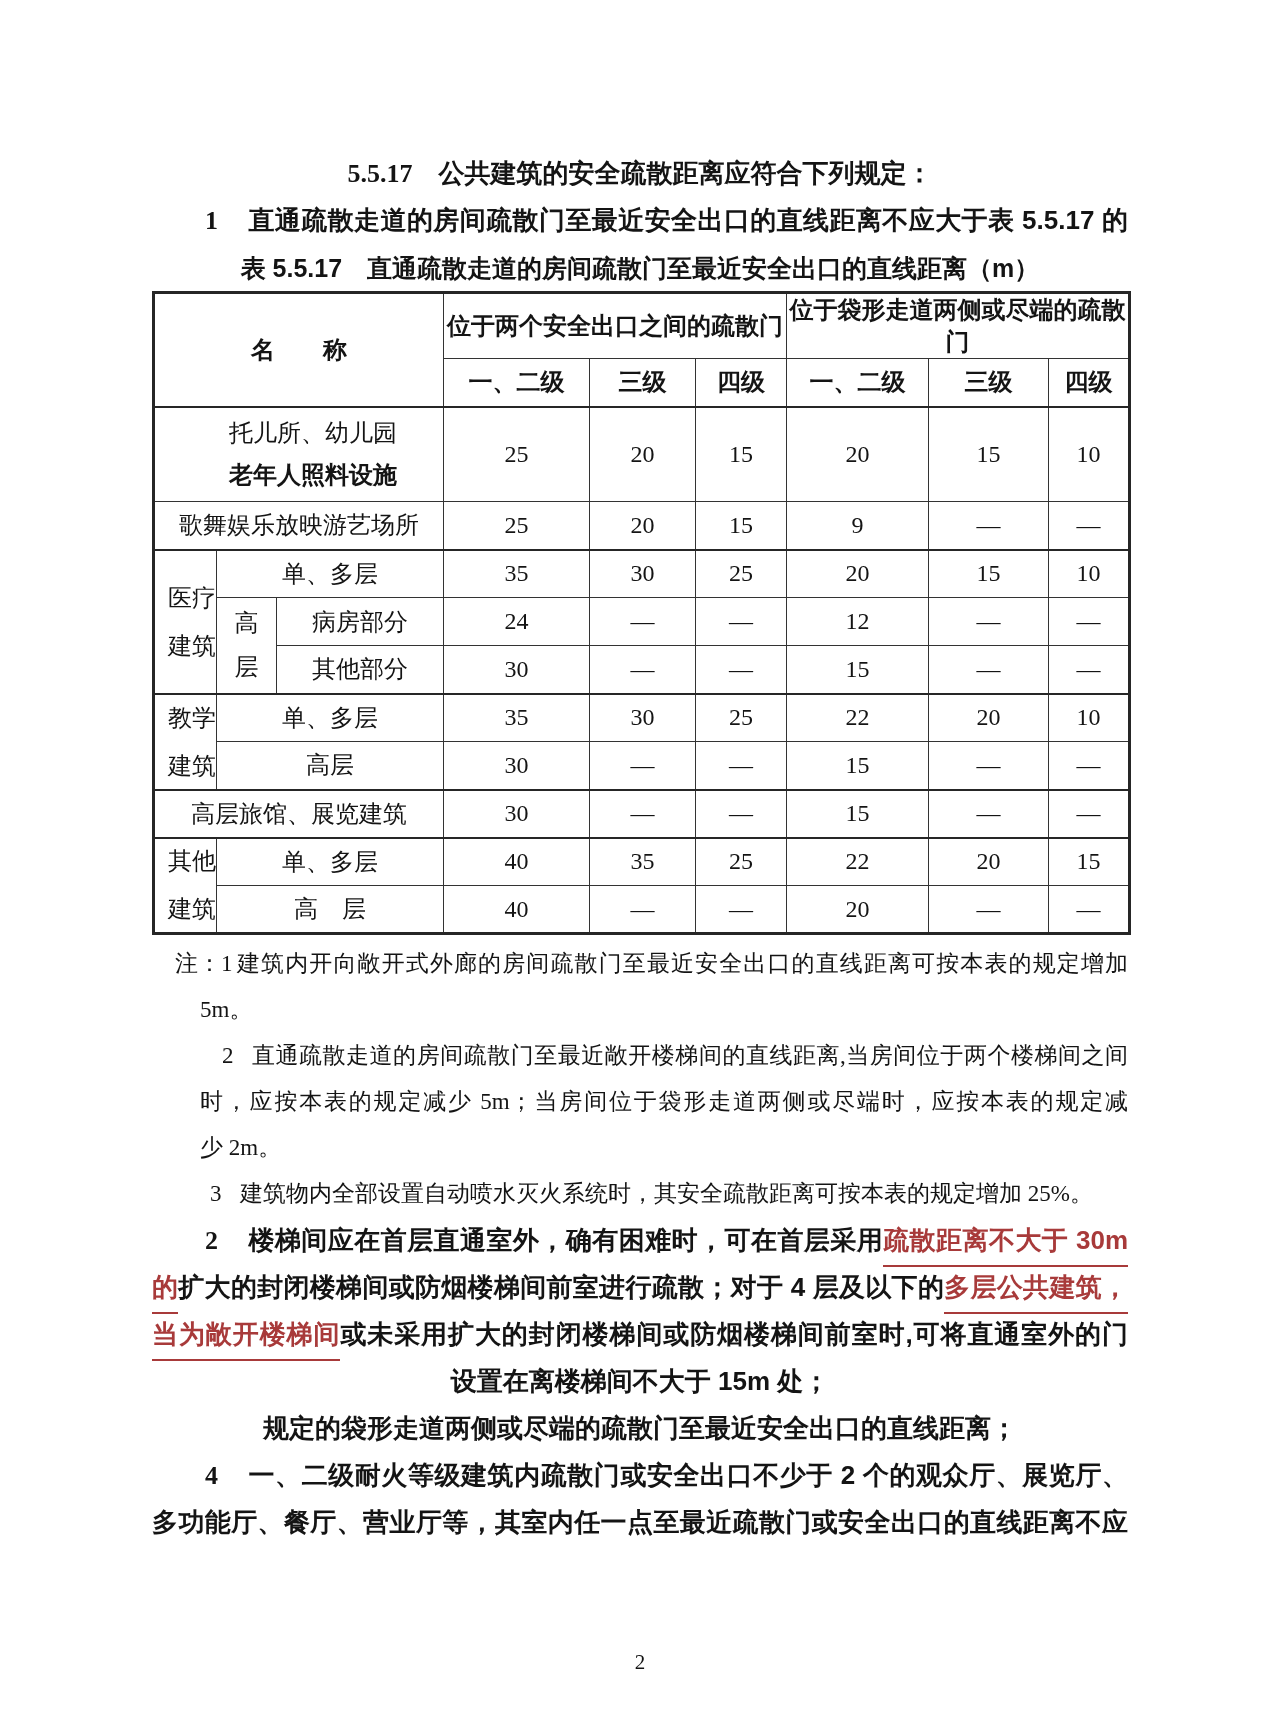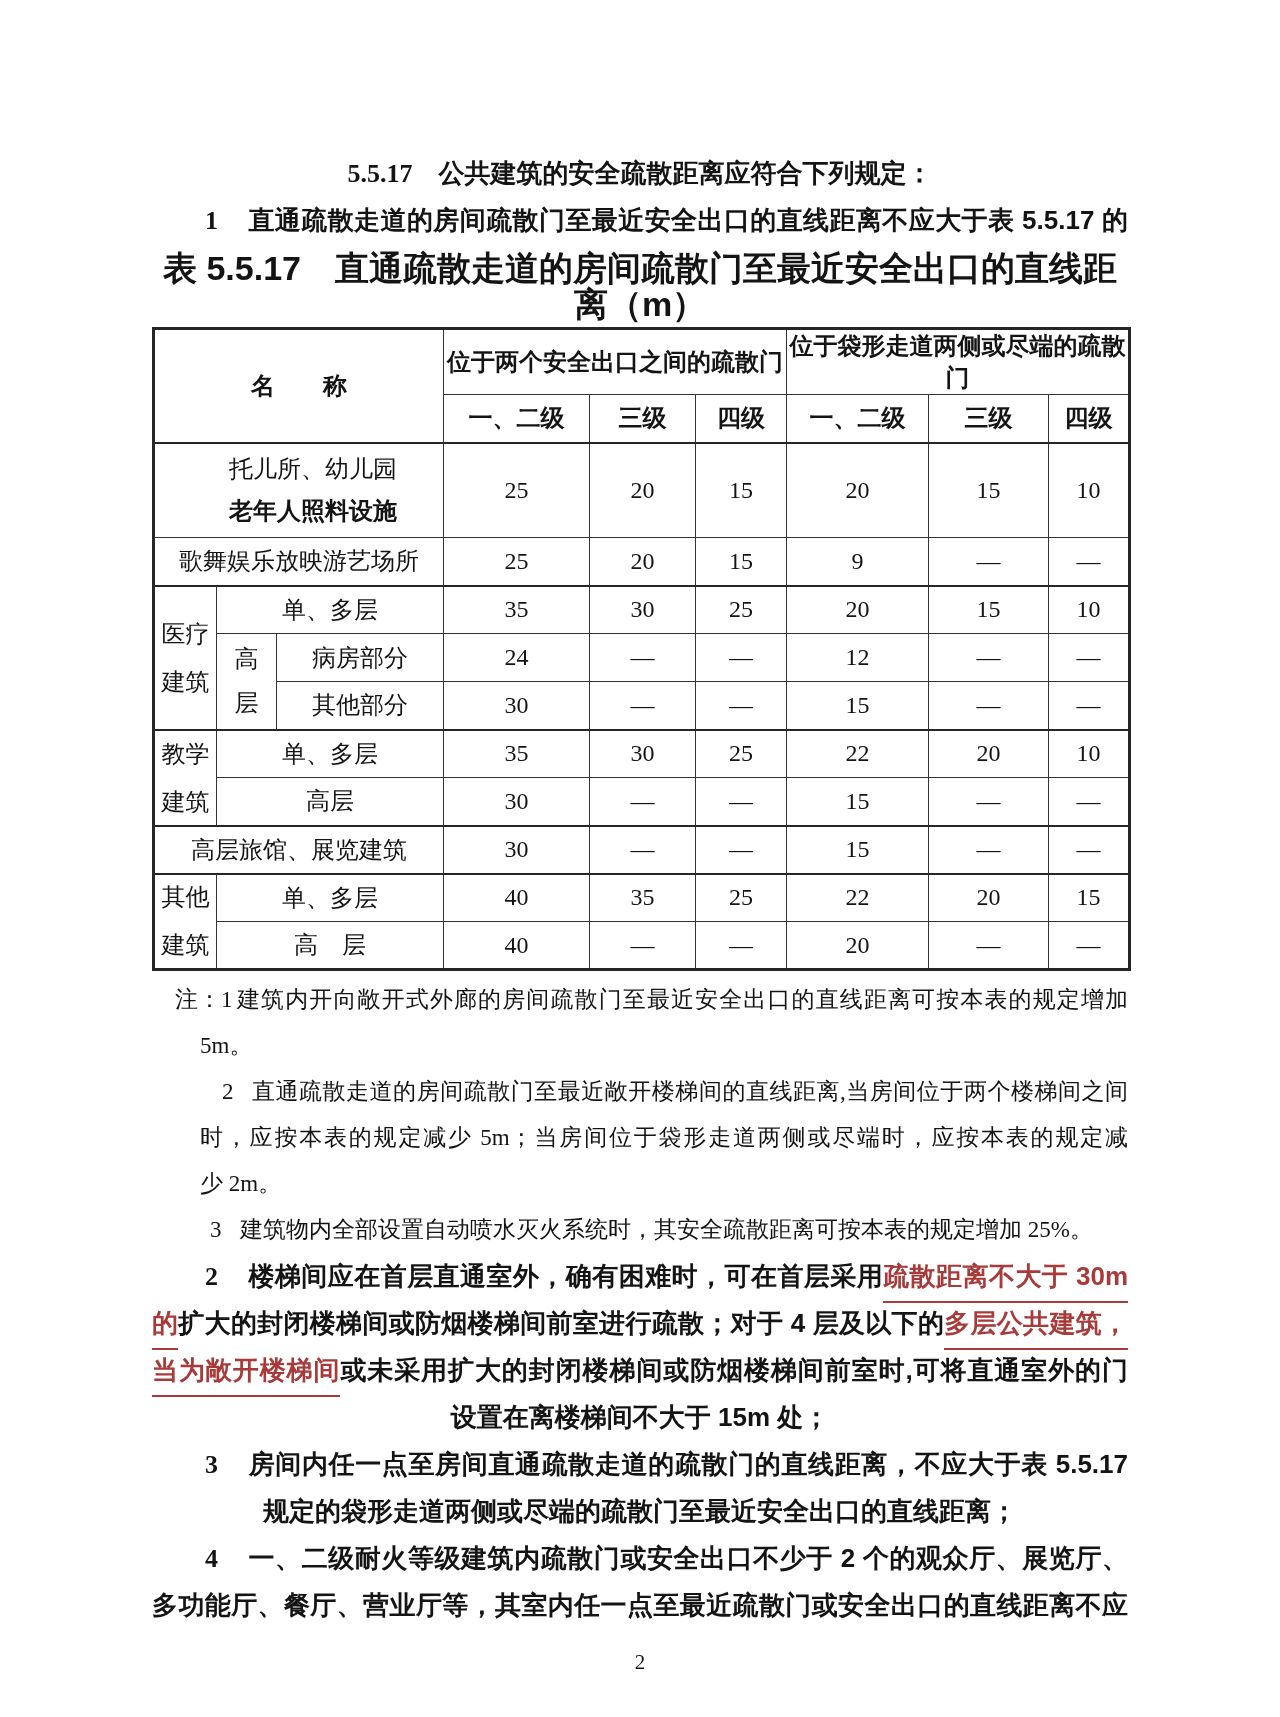--- a/index.html
+++ b/index.html
@@ -11,33 +11,33 @@
 
   .clause-line { font-size:26px; line-height:47px; white-space:nowrap; }
   .just { text-align:justify; text-align-last:justify; white-space:normal; }
   .num  { font-family:"Liberation Serif","DejaVu Serif",serif; font-weight:700; }
   .gap-lg { display:inline-block; width:26px; }
   .gap-sm { display:inline-block; width:30px; }
   .indent1 { padding-left:53px; }
 
   .red { color:#a83a3a; border-bottom:2px solid #a83a3a; padding-bottom:10px; }
 
-  .table-title { font-size:34px; line-height:36px; text-align:center; margin:6px 0 5px 0; }
+  .table-title { font-size:25px; line-height:36px; text-align:center; margin:6px 0 5px 0; }
 
   table.dist { border-collapse:collapse; table-layout:fixed; width:978px; border:3px solid #262626; }
   table.dist th, table.dist td { border:1px solid #333333; padding:0; text-align:center; vertical-align:middle; }
   table.dist thead th { font-size:24px; font-weight:700; font-family:"Liberation Sans","DejaVu Sans",sans-serif; }
   table.dist tbody td { font-size:24px; font-family:"Liberation Serif","DejaVu Serif",serif; }
   tr.sep td { border-top:2.5px solid #262626; }
   .row-h1 { height:47px; } .row-h2 { height:48px; }
   .row-big { height:95px; } .row-std { height:48px; }
   .two-line div { line-height:42px;padding-left:28px; }
   .label-hei { font-family:"Liberation Sans","DejaVu Sans",sans-serif; font-weight:700; }
   .vstack { display:flex; flex-direction:column; align-items:center; justify-content:center; }
-  .vstack.g14 { gap:16px; } .vstack.g12 { gap:12px; }
+  .vstack.g14 { gap:16px;align-items:flex-end; } .vstack.g12 { gap:12px; }
 
   .notes { margin-top:6px; font-size:23px; line-height:46px; font-family:"Liberation Serif","DejaVu Serif",serif; }
   .note-row { display:flex; }
   .note-label { flex:none; }
   .note-text { flex:1; text-align:justify; text-align-last:justify; }
   .ml23 { margin-left:23px; } .ml58 { margin-left:58px; } .ml70 { margin-left:70px; } .ml100 { margin-left:48px; }
   .w62 { width:62px; } .w30 { width:30px; }
 
   .page-number { position:absolute; left:0; top:1650px; width:1280px; text-align:center;
                  font-size:21px; font-family:"Liberation Serif","DejaVu Serif",serif; color:#141414; }
@@ -232,23 +232,20 @@
     <div class="clause-line hei just">
       <span class="red">的</span><span>扩大的封闭楼梯间或防烟楼梯间前室进行疏散；对于 4 层及以下的</span><span class="red">多层公共建筑，</span>
     </div>
     <div class="clause-line hei just">
       <span class="red">当为敞开楼梯间</span><span>或未采用扩大的封闭楼梯间或防烟楼梯间前室时,可将直通室外的门</span>
     </div>
     <div class="clause-line hei">
       <span>设置在离楼梯间不大于 15m 处；</span>
     </div>
 
-    <div class="clause-line hei just indent1">
-      <span class="num">3</span><span class="gap-sm"></span><span>房间内任一点至房间直通疏散走道的疏散门的直线距离，不应大于表  5.5.17</span>
-    </div>
     <div class="clause-line hei">
       <span>规定的袋形走道两侧或尽端的疏散门至最近安全出口的直线距离；</span>
     </div>
 
     <div class="clause-line hei just indent1">
       <span class="num">4</span><span class="gap-sm"></span><span>一、二级耐火等级建筑内疏散门或安全出口不少于 2 个的观众厅、展览厅、</span>
     </div>
     <div class="clause-line hei just">
       <span>多功能厅、餐厅、营业厅等，其室内任一点至最近疏散门或安全出口的直线距离不应</span>
     </div>

